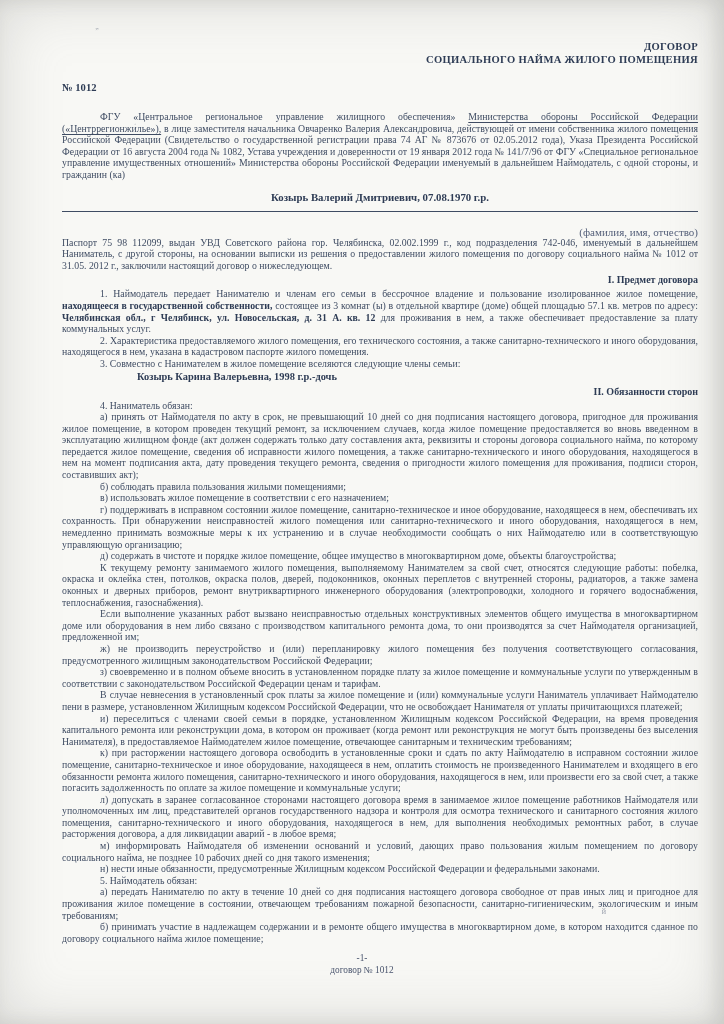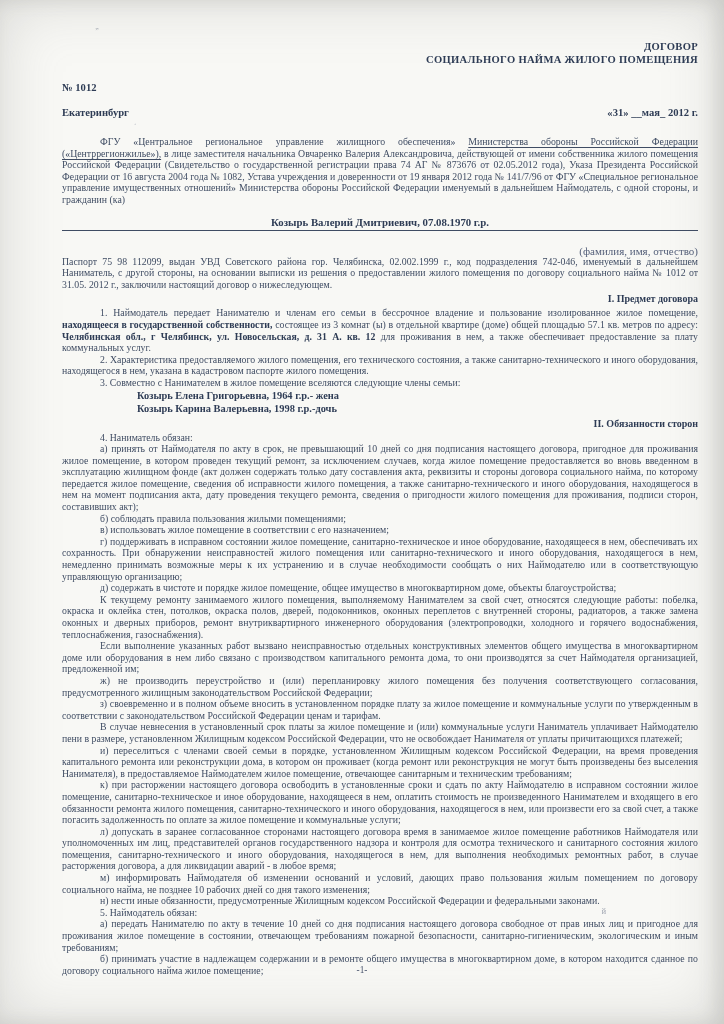--- a/index.html
+++ b/index.html
@@ -32,21 +32,21 @@
     font-size:9.8px;line-height:11.6px;
   }
   .para.no-indent{text-indent:0;}
   .preamble{margin-top:18px;}
   .ul{text-decoration:underline;text-underline-offset:1.5px;}
   b,.bold{font-weight:bold;color:#2e3c55;margin-top:28px;}
   .name-line{
     margin-top:10px;
     border-bottom:1.3px solid #3f4c63;
     text-align:center;font-weight:bold;font-size:10.8px;line-height:13px;
-    padding-bottom:1px;color:#2e3c55;
+    padding-bottom:7px;color:#2e3c55;
   }
   .name-caption{
     text-align:right;font-size:11px;line-height:9px;color:#55607a;margin-top:16px;
   }
   .sec-heading{
     text-align:right;font-weight:bold;font-size:10px;line-height:12px;
     margin:3px 0 2px 0;color:#2e3c55;
   }
   .family-line{
     font-weight:bold;font-size:10.4px;line-height:13px;
@@ -72,42 +72,37 @@
   <span class="scan-mark mark-pre">ˈ</span>
   <span class="scan-mark mark-right">й</span>
 
   <div class="title">
     <div>ДОГОВОР</div>
     <div>СОЦИАЛЬНОГО НАЙМА ЖИЛОГО ПОМЕЩЕНИЯ</div>
   </div>
 
   <div class="docnum">№ 1012</div>
 
-  <div class="cityrow">
-    <span>Екатеринбург</span>
-    <span>«31» __мая_ 2012 г.</span>
-  </div>
 
   <div class="doc-text">
 
     <p class="para preamble"><span>ФГУ «Центральное региональное управление жилищного обеспечения» </span><span class="ul">Министерства обороны Российской Федерации («Центррегионжилье»),</span><span> в лице заместителя начальника Овчаренко Валерия Александровича, действующей от имени собственника жилого помещения Российской Федерации (Свидетельство о государственной регистрации права 74 АГ № 873676 от 02.05.2012 года), Указа Президента Российской Федерации от 16 августа 2004 года № 1082, Устава учреждения и доверенности от 19 января 2012 года № 141/7/96 от ФГУ «Специальное региональное управление имущественных отношений» Министерства обороны Российской Федерации именуемый в дальнейшем Наймодатель, с одной стороны, и гражданин (ка)</span></p>
 
     <div class="name-line">Козырь Валерий Дмитриевич, 07.08.1970 г.р.</div>
     <div class="name-caption">(фамилия, имя, отчество)</div>
 
     <p class="para no-indent">Паспорт 75 98 112099, выдан УВД Советского района гор. Челябинска, 02.002.1999  г., код подразделения 742-046, именуемый в дальнейшем Наниматель, с другой стороны, на основании выписки из решения о предоставлении жилого помещения по договору социального найма №  1012  от    31.05. 2012 г., заключили настоящий договор о нижеследующем.</p>
 
     <div class="sec-heading">I. Предмет договора</div>
 
     <p class="para"><span>1. Наймодатель передает Нанимателю и членам его семьи в бессрочное владение и пользование изолированное жилое помещение, </span><b>находящееся в государственной собственности,</b><span> состоящее из 3 комнат (ы) в отдельной квартире (доме) общей площадью 57.1 кв. метров по адресу: </span><b>Челябинская обл., г Челябинск, ул. Новосельская, д. 31 А. кв. 12</b><span> для проживания в нем, а также обеспечивает предоставление за плату коммунальных услуг.</span></p>
 
     <p class="para">2. Характеристика предоставляемого жилого помещения, его технического состояния, а также санитарно-технического и иного оборудования, находящегося в нем, указана в кадастровом паспорте жилого помещения.</p>
     <p class="para">3. Совместно с Нанимателем в жилое помещение вселяются следующие члены семьи:</p>
 
-    <div class="family-line">Козырь Елена Григорьевна, 1964 г.р.- жена</div>
     <div class="family-line">Козырь Карина Валерьевна, 1998 г.р.-дочь</div>
 
     <div class="sec-heading">II. Обязанности сторон</div>
 
     <p class="para">4. Наниматель обязан:</p>
     <p class="para">а) принять от Наймодателя по акту в срок, не превышающий 10 дней со дня подписания настоящего договора, пригодное для проживания жилое помещение, в котором проведен текущий ремонт, за исключением случаев, когда жилое помещение предоставляется во вновь введенном в эксплуатацию жилищном фонде (акт должен содержать только дату составления акта, реквизиты и стороны договора социального найма, по которому передается жилое помещение, сведения об исправности жилого помещения, а также санитарно-технического и иного оборудования, находящегося в нем на момент подписания акта, дату проведения текущего ремонта, сведения о пригодности жилого помещения для проживания, подписи сторон, составивших акт);</p>
     <p class="para">б) соблюдать правила пользования жилыми помещениями;</p>
     <p class="para">в) использовать жилое помещение в соответствии с его назначением;</p>
     <p class="para">г) поддерживать в исправном состоянии жилое помещение, санитарно-техническое и иное оборудование, находящееся в нем, обеспечивать их сохранность. При обнаружении неисправностей жилого помещения или санитарно-технического и иного оборудования, находящегося в нем, немедленно принимать возможные меры к их устранению и в случае необходимости сообщать о них Наймодателю или в соответствующую управляющую организацию;</p>
     <p class="para">д) содержать в чистоте и порядке жилое помещение, общее имущество в многоквартирном доме, объекты благоустройства;</p>
@@ -123,15 +118,16 @@
     <p class="para">н) нести иные обязанности, предусмотренные Жилищным кодексом Российской Федерации и федеральными законами.</p>
 
     <p class="para">5. Наймодатель обязан:</p>
     <p class="para">а) передать Нанимателю по акту в течение 10 дней со дня подписания настоящего договора свободное от прав иных лиц и пригодное для проживания жилое помещение в состоянии, отвечающем требованиям пожарной безопасности, санитарно-гигиеническим, экологическим и иным требованиям;</p>
     <p class="para">б) принимать участие в надлежащем содержании и в ремонте общего имущества в многоквартирном доме, в котором находится сданное по договору социального найма жилое помещение;</p>
 
   </div>
 
   <div class="footer">
     <div>-1-</div>
+    <div>договор № 1012</div>
   </div>
 
 </div>
 
 </body></html>

